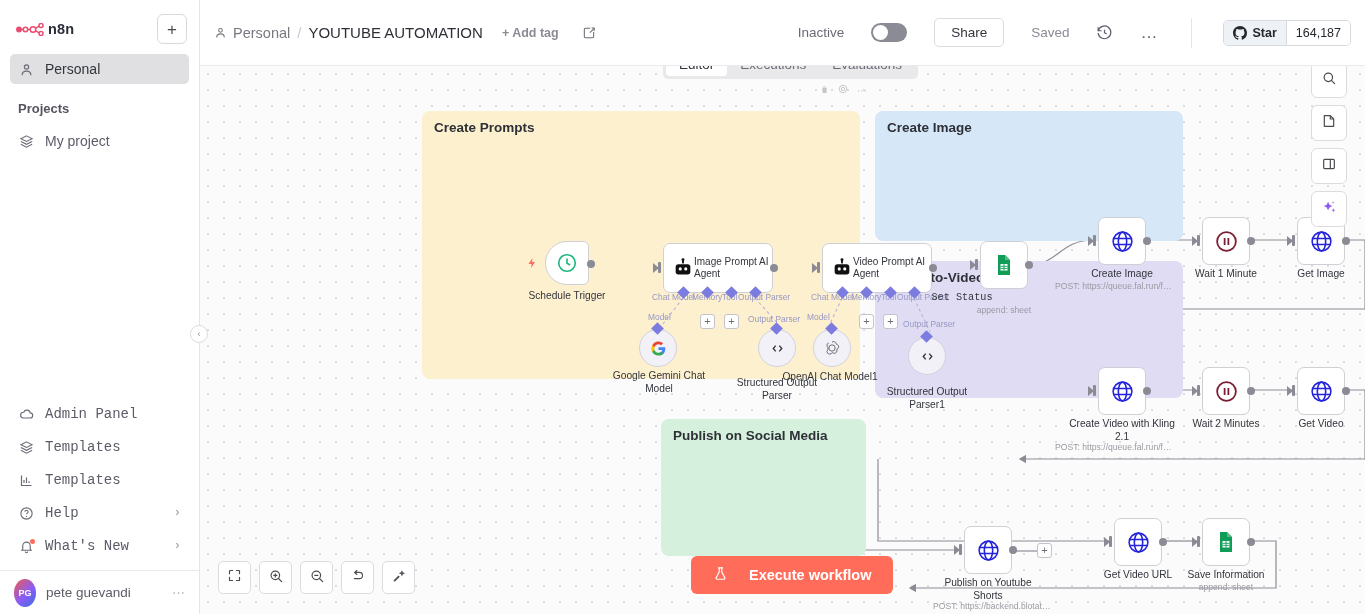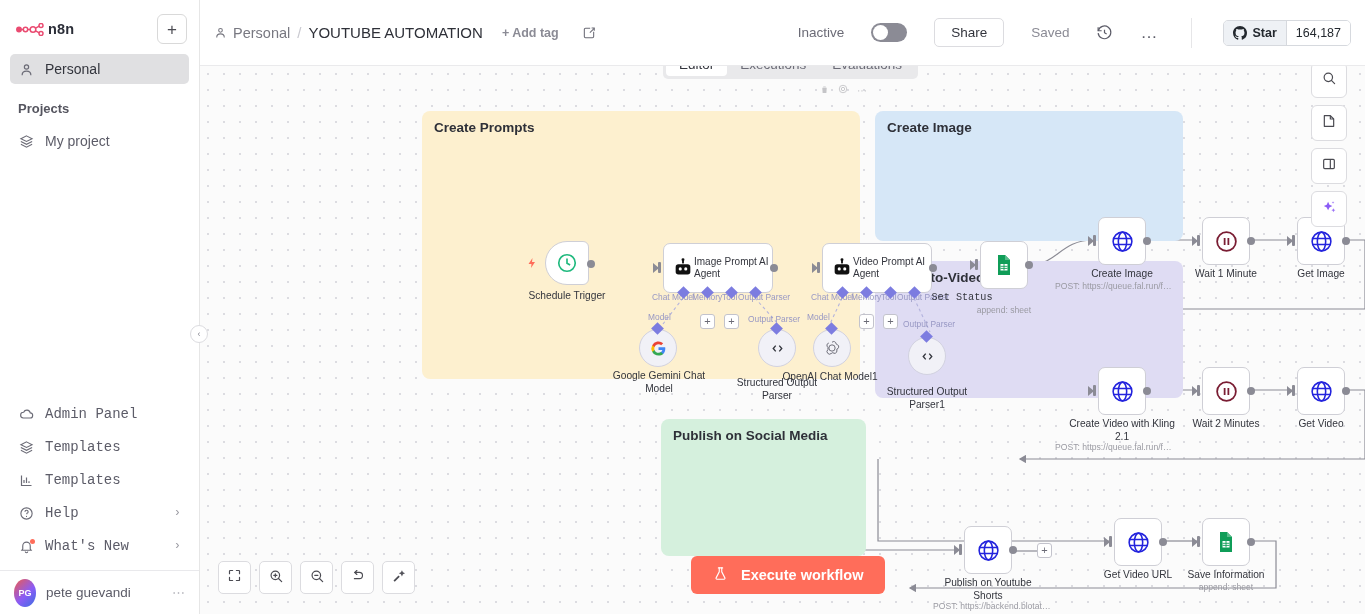--- a/index.html
+++ b/index.html
@@ -194,21 +194,21 @@
   .tool-btn {
     width: 33px; height: 33px; background: #fff;
     border: 1px solid #dcdce0; border-radius: 5px;
     display: flex; align-items: center; justify-content: center;
     color: #4b4b52; cursor: pointer;
   }
   .exec-btn {
     position: absolute; left: 491px; bottom: 20px; z-index: 26;
     background: #ff6d5a; color: #fff; border: none; border-radius: 6px;
     height: 38px; padding: 0 22px; font-size: 14.5px; font-weight: 700;
-    display: flex; align-items: center; gap: 13px; cursor: pointer;
+    display: flex; align-items: center; gap: 21px; cursor: pointer;
     font-family: inherit;
   }
   .right-tools {
     position: absolute; right: 18px; top: 19px; display: flex; flex-direction: column; gap: 7px; z-index: 26;
   }
   .rt-btn {
     width: 36px; height: 36px; background: #fff;
     border: 1px solid #dcdce0; border-radius: 6px;
     display: flex; align-items: center; justify-content: center;
     color: #4b4b52; cursor: pointer;

